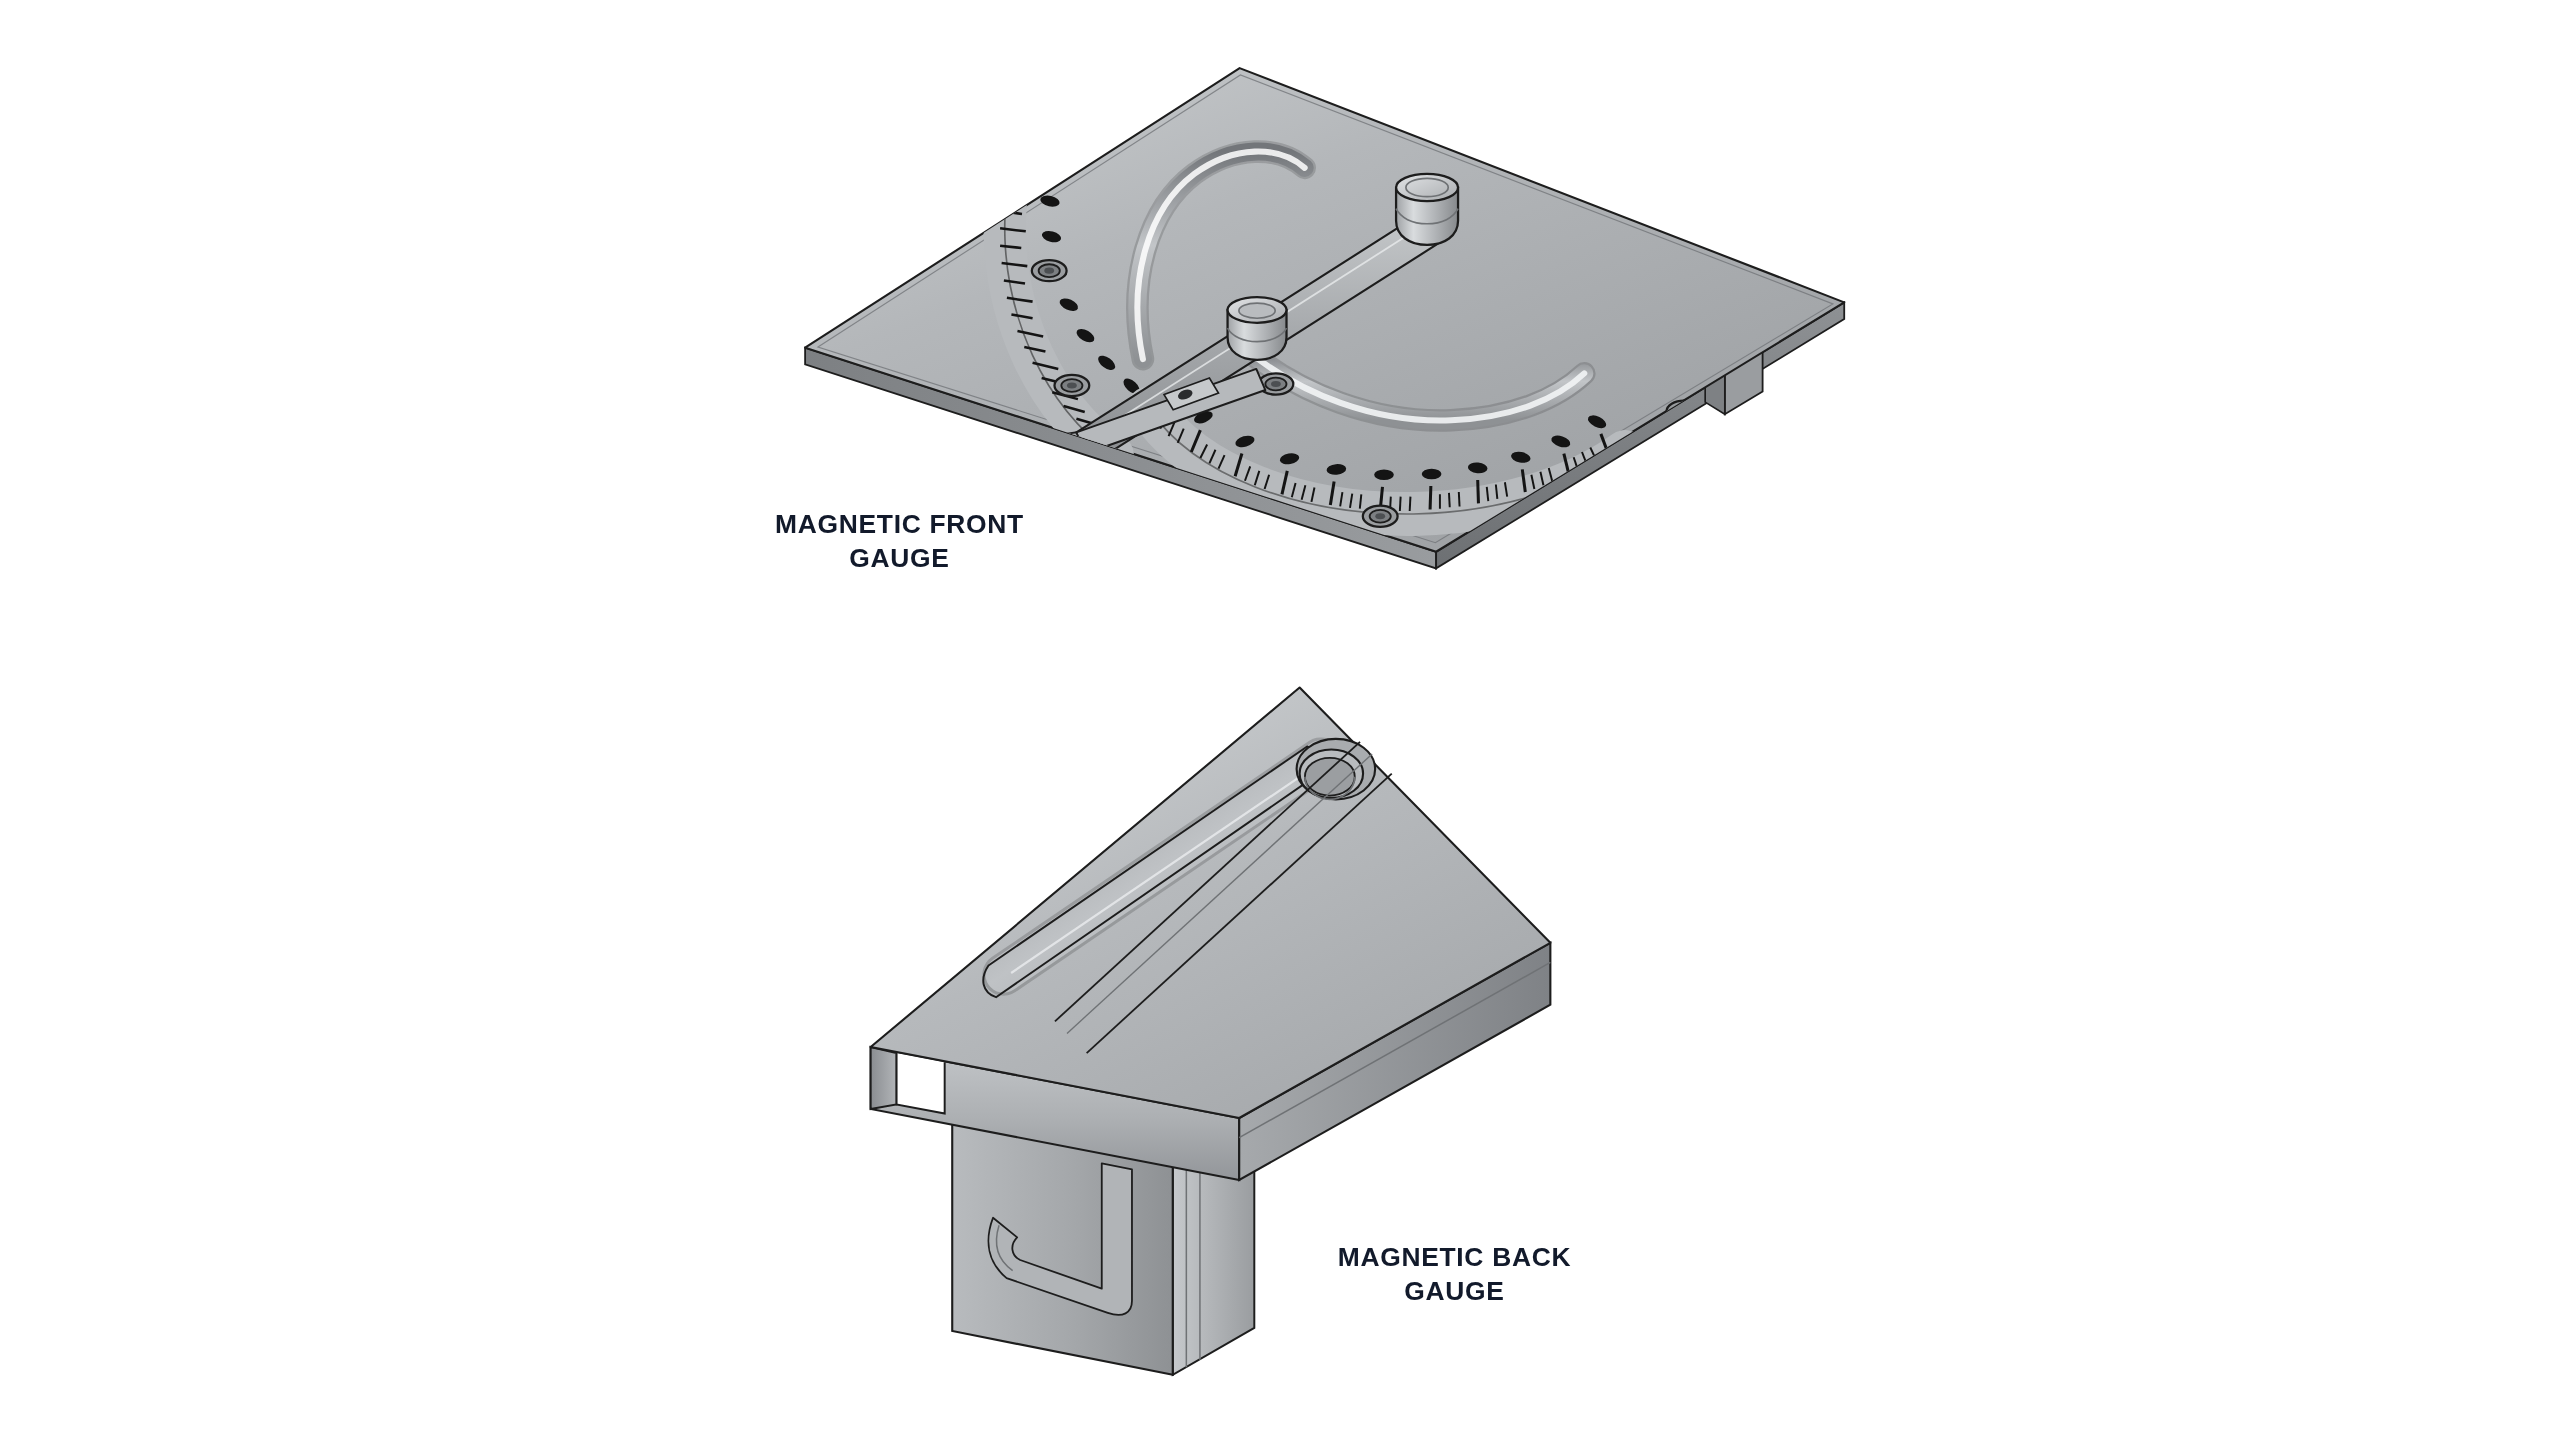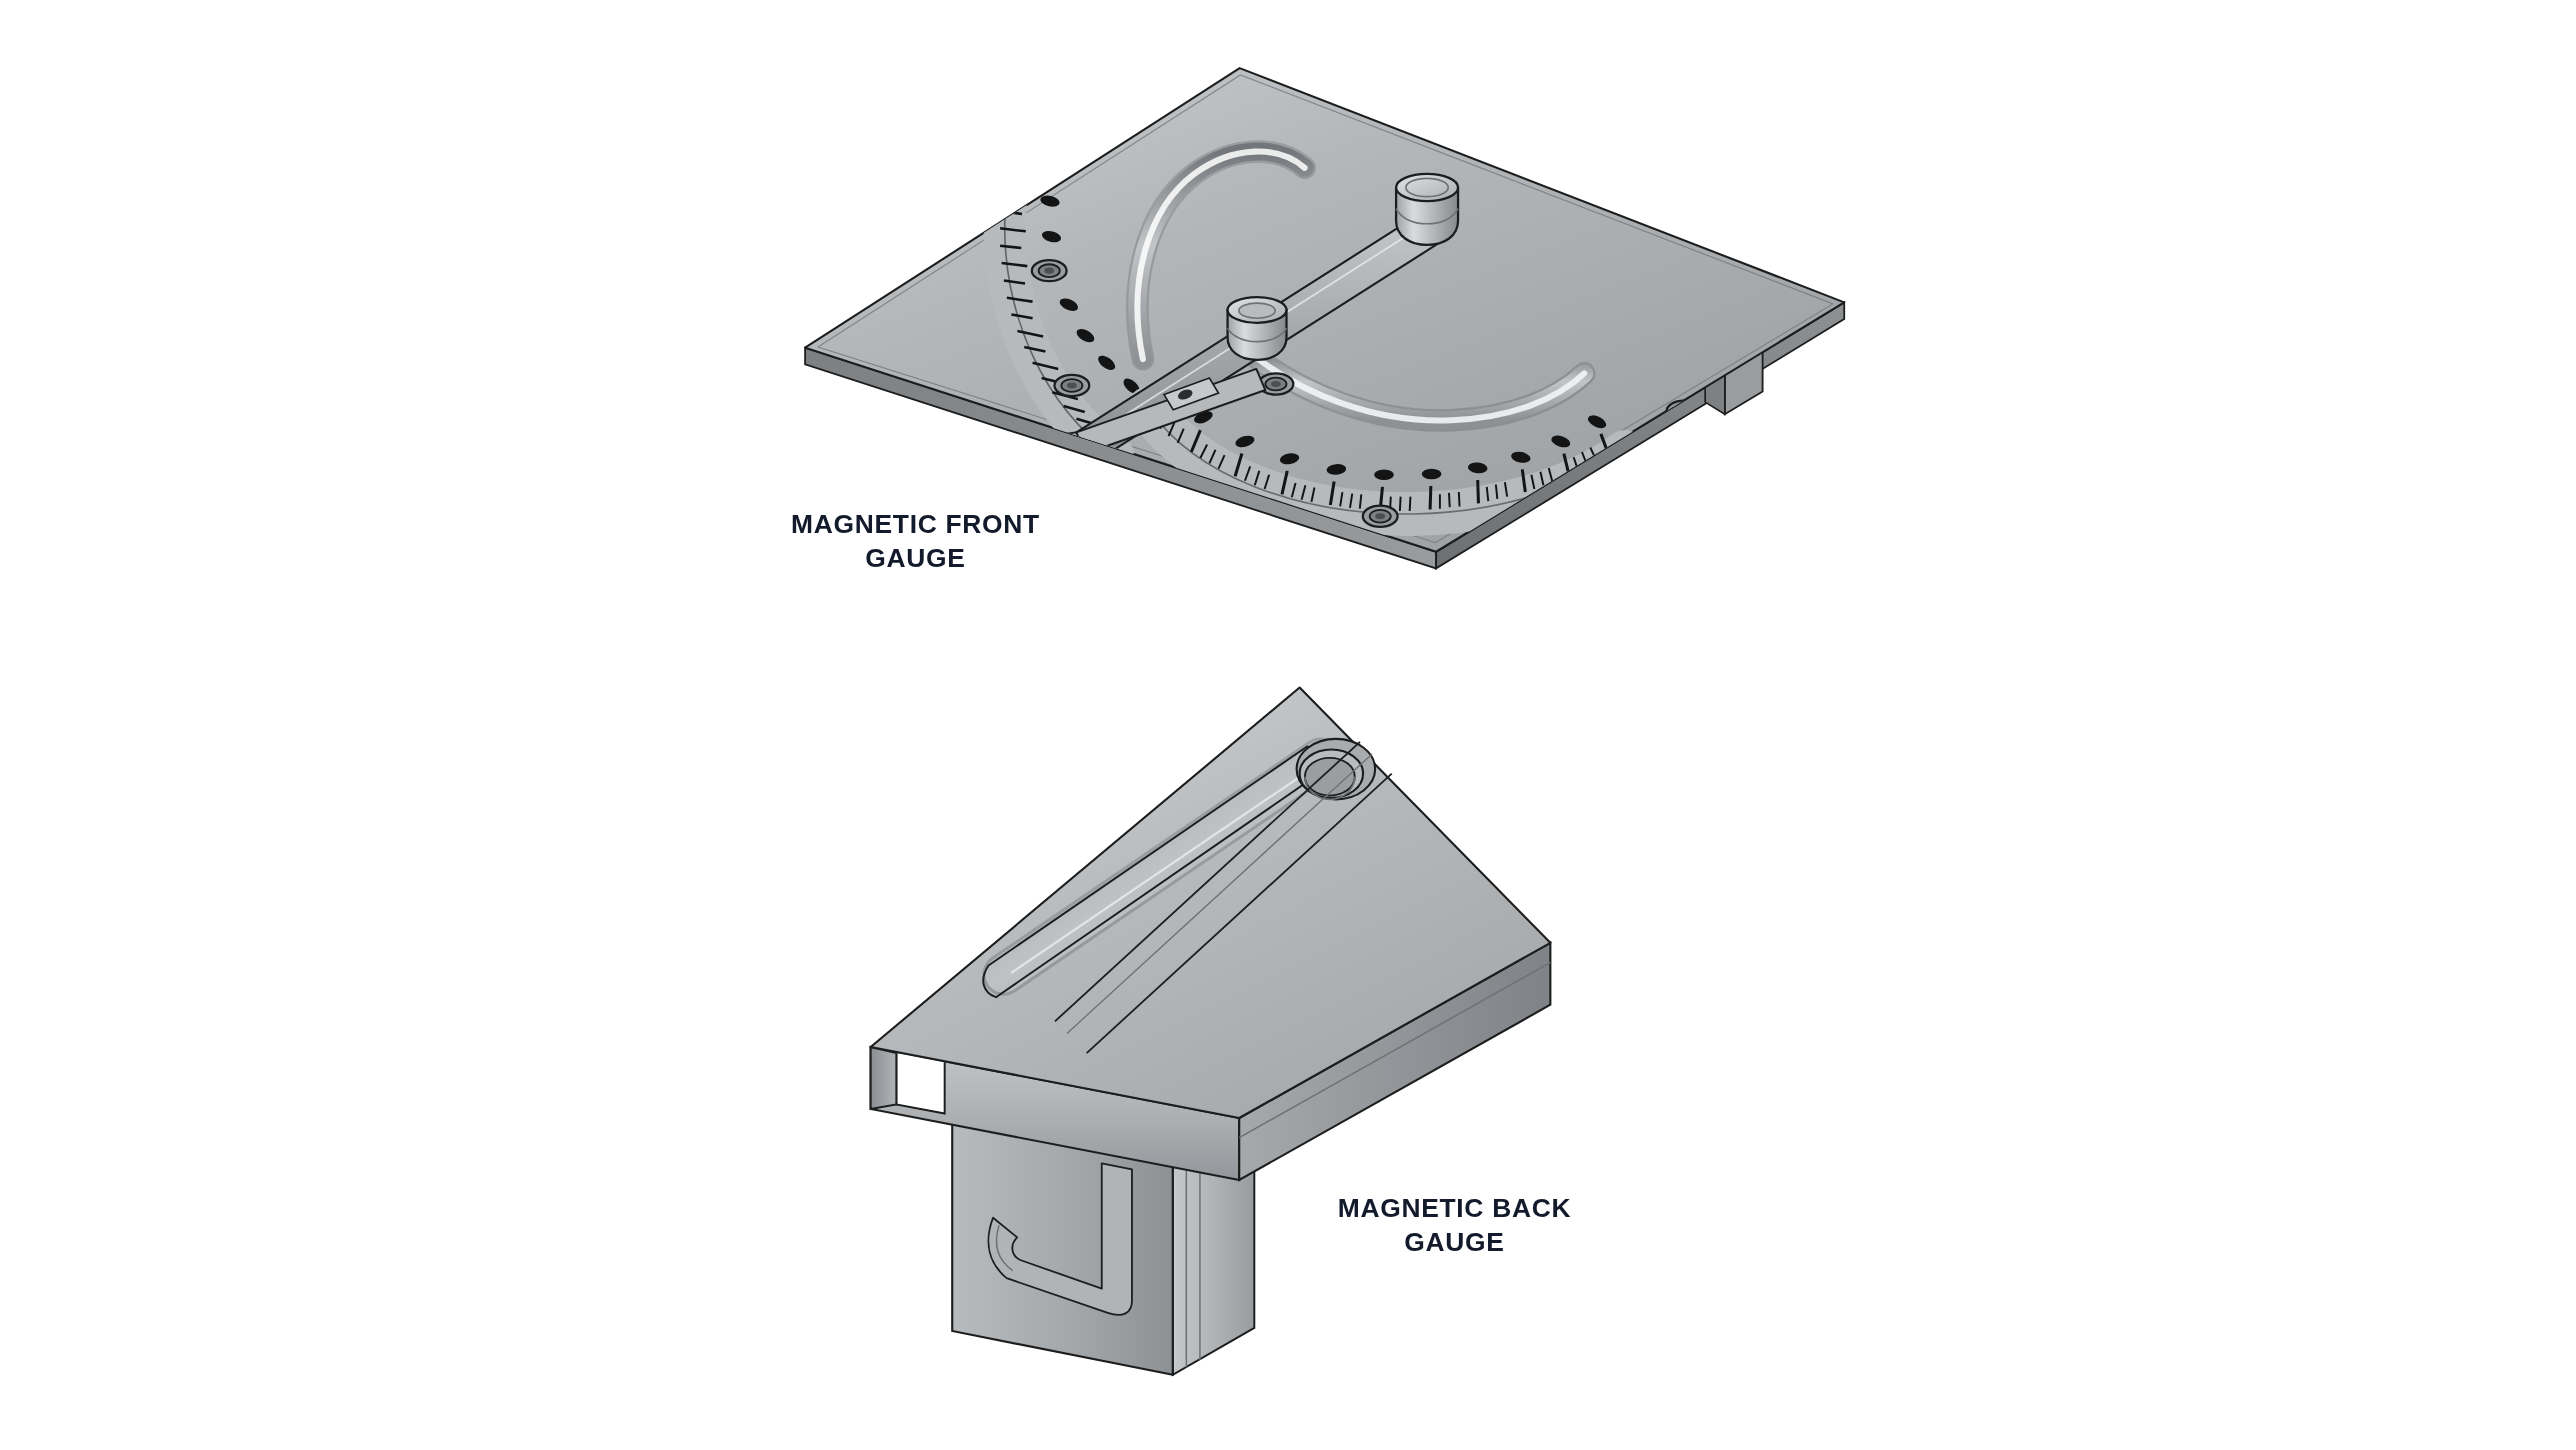--- a/index.html
+++ b/index.html
@@ -29,22 +29,22 @@
     position: absolute;
     text-align: center;
     color: #121a2b;
     font-family: "Liberation Sans", sans-serif;
     font-weight: 700;
     font-size: 26.4px;
     letter-spacing: 0.7px;
     line-height: 1.28;
     white-space: pre-line;
   }
-  #caption-front { left: 704px; top: 508px; width: 423px; }
-  #caption-back  { left: 1243px; top: 1192px; width: 423px; }
+  #caption-front { left: 688px; top: 508px; width: 423px; }
+  #caption-back  { left: 1243px; top: 1241px; width: 423px; }
 
   svg { display: block; overflow: visible; }
 </style>
 </head>
 <body>
 
 <div class="stage">
 
   <div class="figure" id="fig-front">
     <svg viewBox="0 0 1450 700" width="1096" height="529">

